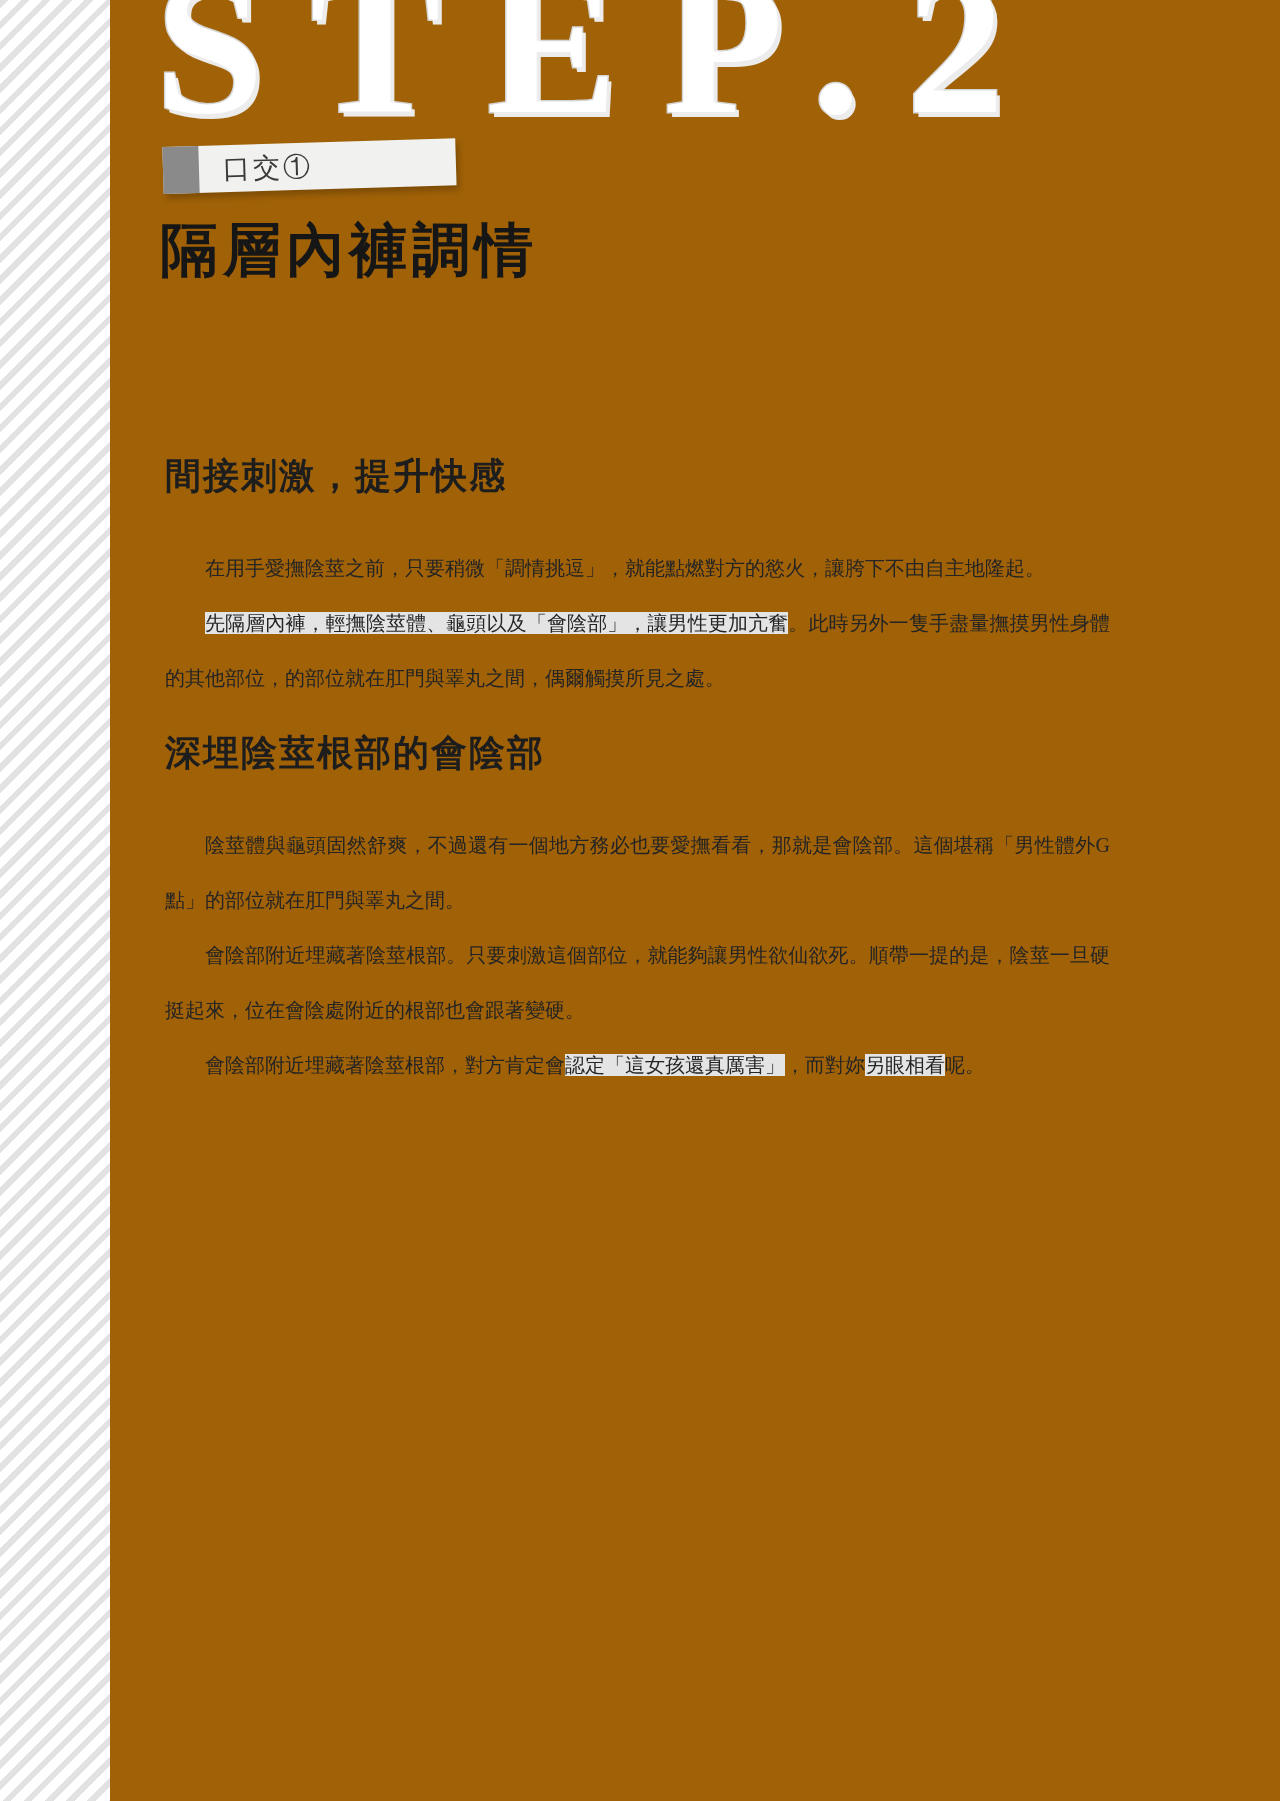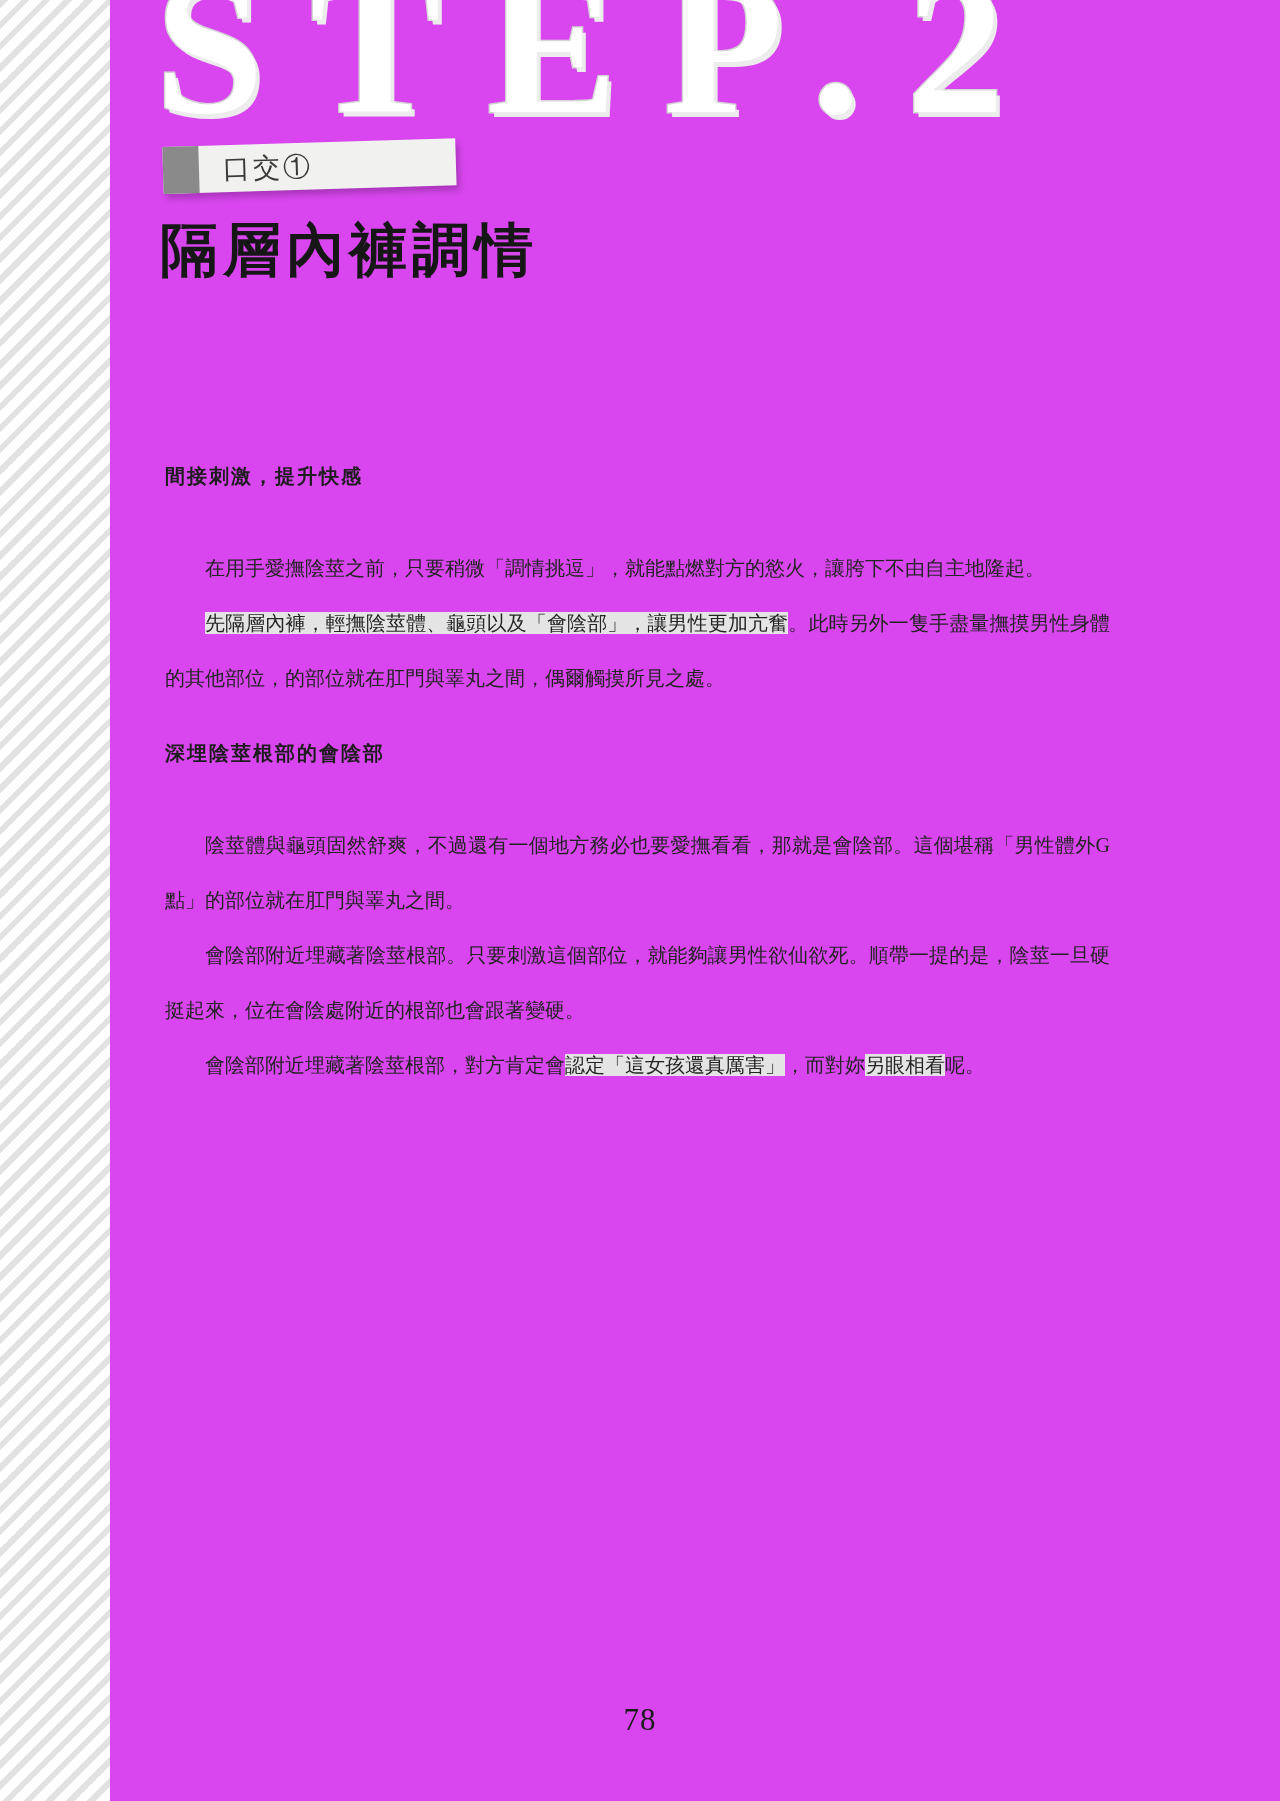--- a/index.html
+++ b/index.html
@@ -3,21 +3,21 @@
 <meta charset="utf-8">
 <style>
   html, body { margin: 0; padding: 0; }
   body {
     width: 1280px; height: 1801px;
     background: #ffffff;
     position: relative;
     overflow: hidden;
     font-family: "Liberation Serif", serif;
   }
-  .page { position: absolute; inset: 0; background: #d946ef; }
+  .page { position: absolute; inset: 0; background: #a16207; }
 
   
   .stripes {
     position: absolute; left: 0; top: 0; bottom: 0; width: 110px;
     background: repeating-linear-gradient(135deg,
       #e2e2e2 0px, #e2e2e2 6px,
       #ffffff 6px, #ffffff 15px);
   }
 
   
@@ -70,21 +70,21 @@
   }
 
   
   .content {
     position: absolute; left: 165px; top: 455px; width: 945px;
     color: #222222;
   }
   .content h2 {
     font-family: "Liberation Sans", sans-serif;
     font-weight: bold;
-    font-size: 20px;
+    font-size: 36px;
     line-height: 42px;
     letter-spacing: 2px;
     color: #1d1d1d;
     margin: 0 0 44px 0;
   }
   .content h2.later { margin-top: 26px; }
   .content p {
     margin: 0;
     font-family: "Liberation Serif", serif;
     font-size: 20px;
@@ -126,15 +126,14 @@
     <p><span>在用手愛撫陰莖之前，只要稍微「調情挑逗」，就能點燃對方的慾火，讓胯下不由自主地隆起。</span></p>
     <p><span class="hl">先隔層內褲，輕撫陰莖體、龜頭以及「會陰部」，讓男性更加亢奮</span><span>。此時另外一隻手盡量撫摸男性身體的其他部位，的部位就在肛門與睪丸之間，偶爾觸摸所見之處。</span></p>
 
     <h2 class="later">深埋陰莖根部的會陰部</h2>
 
     <p><span>陰莖體與龜頭固然舒爽，不過還有一個地方務必也要愛撫看看，那就是會陰部。這個堪稱「男性體外G點」的部位就在肛門與睪丸之間。</span></p>
     <p><span>會陰部附近埋藏著陰莖根部。只要刺激這個部位，就能夠讓男性欲仙欲死。順帶一提的是，陰莖一旦硬挺起來，位在會陰處附近的根部也會跟著變硬。</span></p>
     <p><span>會陰部附近埋藏著陰莖根部，對方肯定會</span><span class="hl">認定「這女孩還真厲害」</span><span>，而對妳</span><span class="hl">另眼相看</span><span>呢。</span></p>
   </div>
 
-  <div class="pagenum">78</div>
 
 </div>
 
 </body></html>

